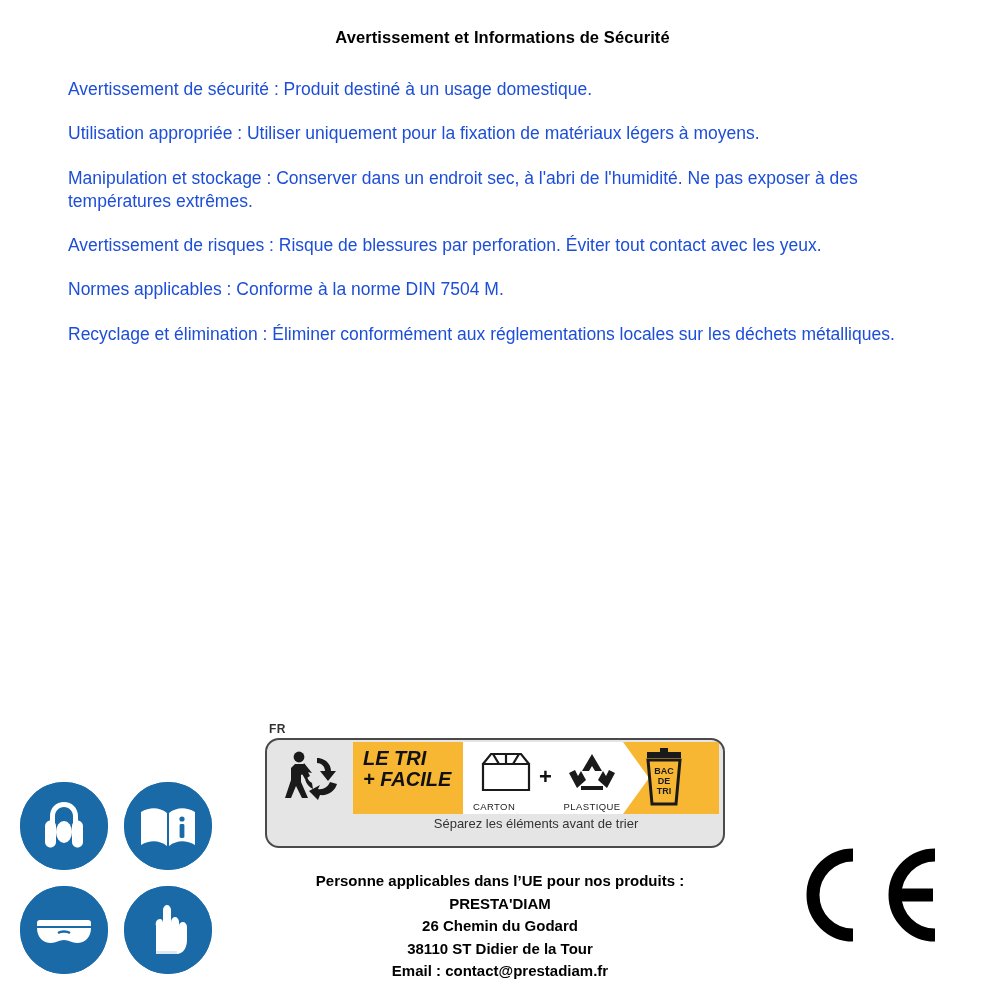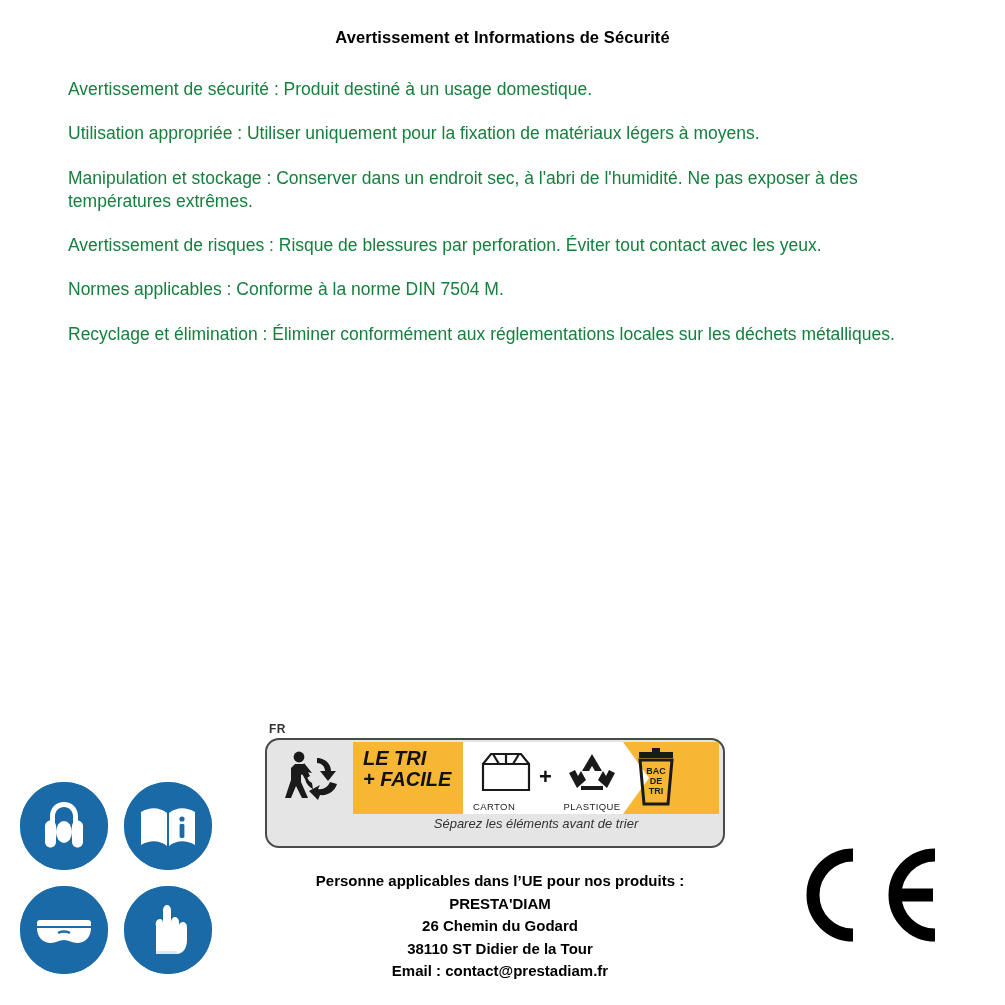--- a/index.html
+++ b/index.html
@@ -33,21 +33,21 @@
   .body-block {
     position: absolute;
     top: 78px;
     left: 68px;
     width: 888px;
   }
   .para {
     font-size: 17.5px;
     line-height: 1.33;
     margin: 0 0 21px 0;
-    color: #15803d;
+    color: #1d4ed8;
   }
   
   .picto-grid {
     position: absolute;
     left: 20px;
     top: 782px;
     width: 192px;
     height: 192px;
   }
   .picto {
@@ -140,21 +140,20 @@
   }
   .tri-text .l1 { font-size: 20px; }
   .tri-text .l2 { font-size: 20px; }
   .tri-sub {
     position: absolute;
     left: 86px;
     top: 76px;
     width: 366px;
     text-align: center;
     font-size: 13px;
-    font-style: italic;
     color: #333;
   }
   .carton-wrap {
     position: absolute;
     left: 206px;
     top: 6px;
     width: 66px;
     height: 66px;
     text-align: left;
   }
@@ -175,21 +174,21 @@
   .plus-sign {
     position: absolute;
     left: 272px;
     top: 24px;
     font-size: 22px;
     font-weight: bold;
     color: #111;
   }
   .bac-de-tri {
     position: absolute;
-    left: 360px;
+    left: 368px;
     top: 8px;
     width: 58px;
     height: 60px;
   }
 
   
   .resp-block {
     position: absolute;
     left: 150px;
     top: 870px;

